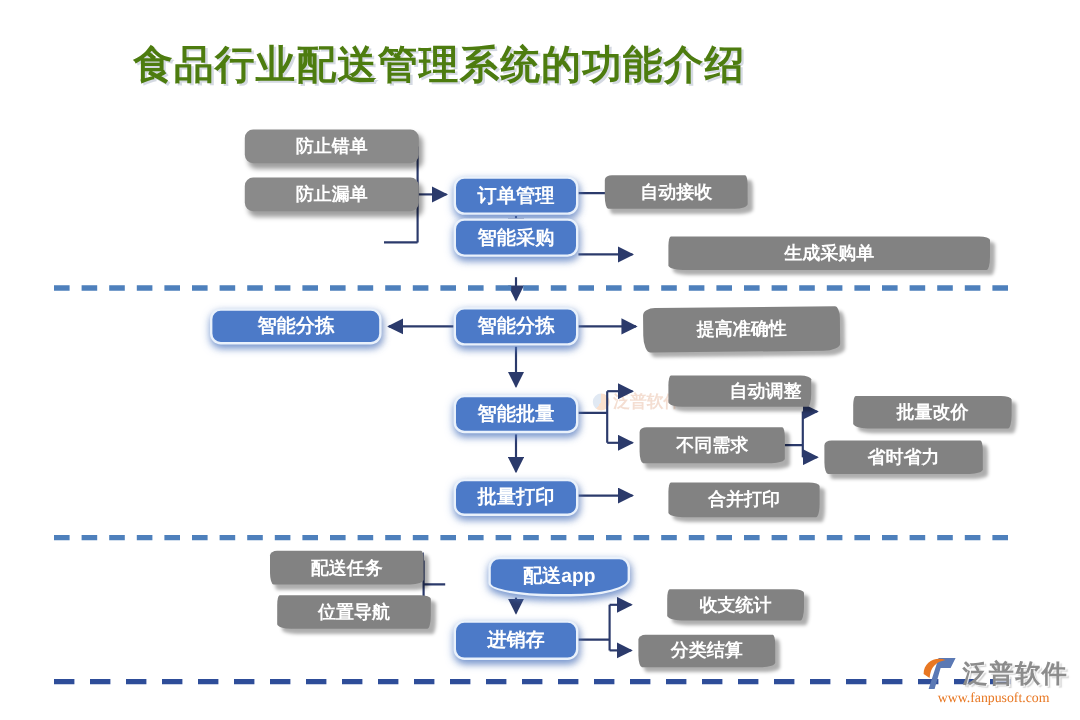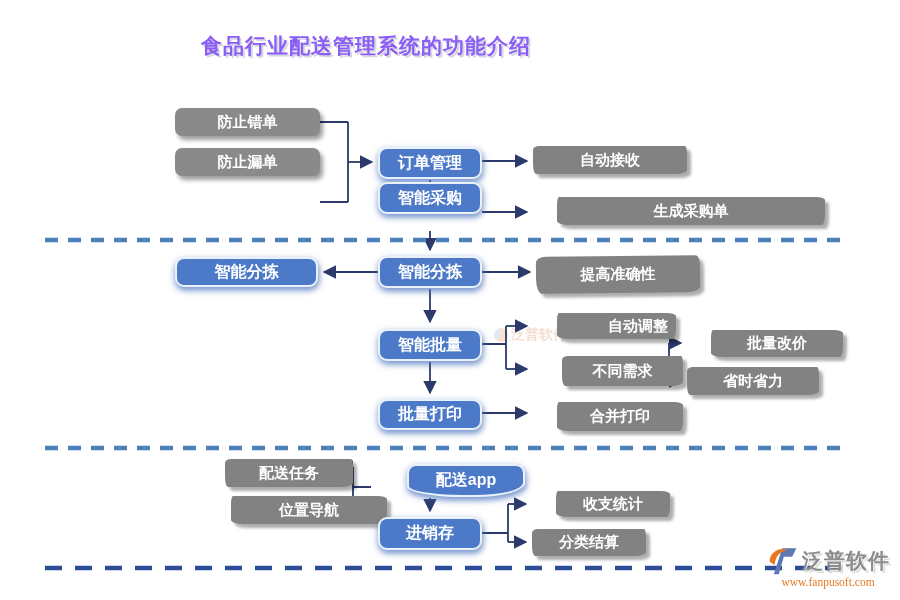--- a/index.html
+++ b/index.html
@@ -2,35 +2,36 @@
 <html><head>
 <meta charset="utf-8">
 <style>
   html,body{margin:0;padding:0;background:#fff;}
   #canvas{
     position:relative;width:900px;height:600px;background:#ffffff;
     font-family:"Liberation Sans","DejaVu Sans",sans-serif;overflow:hidden;
   }
   #title{
     position:absolute;top:32px;left:0;width:732px;text-align:center;
-    font-size:21px;font-weight:bold;color:#8b5cf6;letter-spacing:1px;
+    font-size:33px;font-weight:bold;color:#4d7c0f;letter-spacing:1px;
     text-shadow:2px 2px 0 rgba(160,170,190,.45);
   }
   .node{
     position:absolute;display:flex;align-items:center;justify-content:center;
     font-weight:bold;color:#ffffff;white-space:nowrap;z-index:2;box-sizing:border-box;
   }
   .blue{
     background:#4C7AC8;border:2px solid #E9F1FB;border-radius:9px;
     font-size:16px;box-shadow:0 3px 7px rgba(76,122,200,.65),2px 3px 5px rgba(90,110,160,.35);
   }
   .wavy{border-radius:9px 9px 42% 46% / 9px 9px 14px 11px;margin-left:36px;}
   .grayr{
     background:#8A8A8A;border-radius:7px;font-size:15px;
     box-shadow:3px 4px 4px rgba(0,0,0,.38);
+    margin-left:29px;
   }
   .flag{
     background:#828282;font-size:15px;
     box-shadow:4px 4px 3px rgba(0,0,0,.32);
   }
   .f1{border-radius:6px 2px 11px 3px / 4px 8px 4px 10px;}
   .f2{border-radius:2px 9px 3px 12px / 8px 3px 11px 4px;margin-left:24px;}
   .f3{border-radius:10px 4px 14px 6px / 6px 10px 6px 14px;transform:rotate(-.6deg);}
   svg.wires{position:absolute;left:0;top:0;z-index:1;}
   #watermark{
@@ -97,38 +98,38 @@
     <span class="wm-ico"></span>
     <span>泛普软件</span>
   </div>
 
   <div class="node grayr" style="left:175px;top:108px;width:145px;height:28px;">防止错单</div>
   <div class="node grayr" style="left:175px;top:148px;width:145px;height:28px;">防止漏单</div>
 
   <div class="node blue" style="left:378px;top:147px;width:104px;height:32px;">订单管理</div>
   <div class="node blue" style="left:378px;top:182px;width:104px;height:32px;">智能采购</div>
 
-  <div class="node flag f1" style="left:533px;top:146px;width:154px;height:28px;">自动接收</div>
+  <div class="node flag f1" style="left:504px;top:146px;width:119px;height:28px;">自动接收</div>
   <div class="node flag f2" style="left:533px;top:197px;width:268px;height:28px;">生成采购单</div>
 
   <div class="node blue" style="left:175px;top:257px;width:143px;height:30px;">智能分拣</div>
   <div class="node blue" style="left:378px;top:256px;width:104px;height:32px;">智能分拣</div>
   <div class="node flag f3" style="left:536px;top:256px;width:164px;height:37px;">提高准确性</div>
 
   <div class="node blue" style="left:378px;top:329px;width:104px;height:32px;">智能批量</div>
   <div class="node flag f2" style="left:533px;top:313px;width:119px;height:26px;padding-left:43px;">自动调整</div>
-  <div class="node flag f1" style="left:562px;top:356px;width:121px;height:30px;">不同需求</div>
+  <div class="node flag f1" style="left:533px;top:356px;width:121px;height:30px;">不同需求</div>
   <div class="node flag f2" style="left:687px;top:330px;width:132px;height:27px;">批量改价</div>
   <div class="node flag f1" style="left:687px;top:367px;width:132px;height:28px;">省时省力</div>
 
   <div class="node blue" style="left:378px;top:399px;width:104px;height:31px;">批量打印</div>
   <div class="node flag f2" style="left:533px;top:402px;width:126px;height:29px;">合并打印</div>
 
   <div class="node flag f1" style="left:225px;top:459px;width:128px;height:28px;">配送任务</div>
-  <div class="node flag f2" style="left:207px;top:496px;width:156px;height:28px;">位置导航</div>
+  <div class="node flag f2" style="left:207px;top:496px;width:128px;height:28px;">位置导航</div>
 
   <div class="node blue wavy" style="left:371px;top:464px;width:118px;height:33px;">配送app</div>
   <div class="node blue" style="left:378px;top:517px;width:104px;height:33px;">进销存</div>
 
   <div class="node flag f2" style="left:532px;top:491px;width:114px;height:26px;">收支统计</div>
   <div class="node flag f1" style="left:532px;top:529px;width:114px;height:27px;">分类结算</div>
 
   <div id="logo">
     <div class="row">
       <svg width="34" height="30" viewBox="0 0 40 36">

